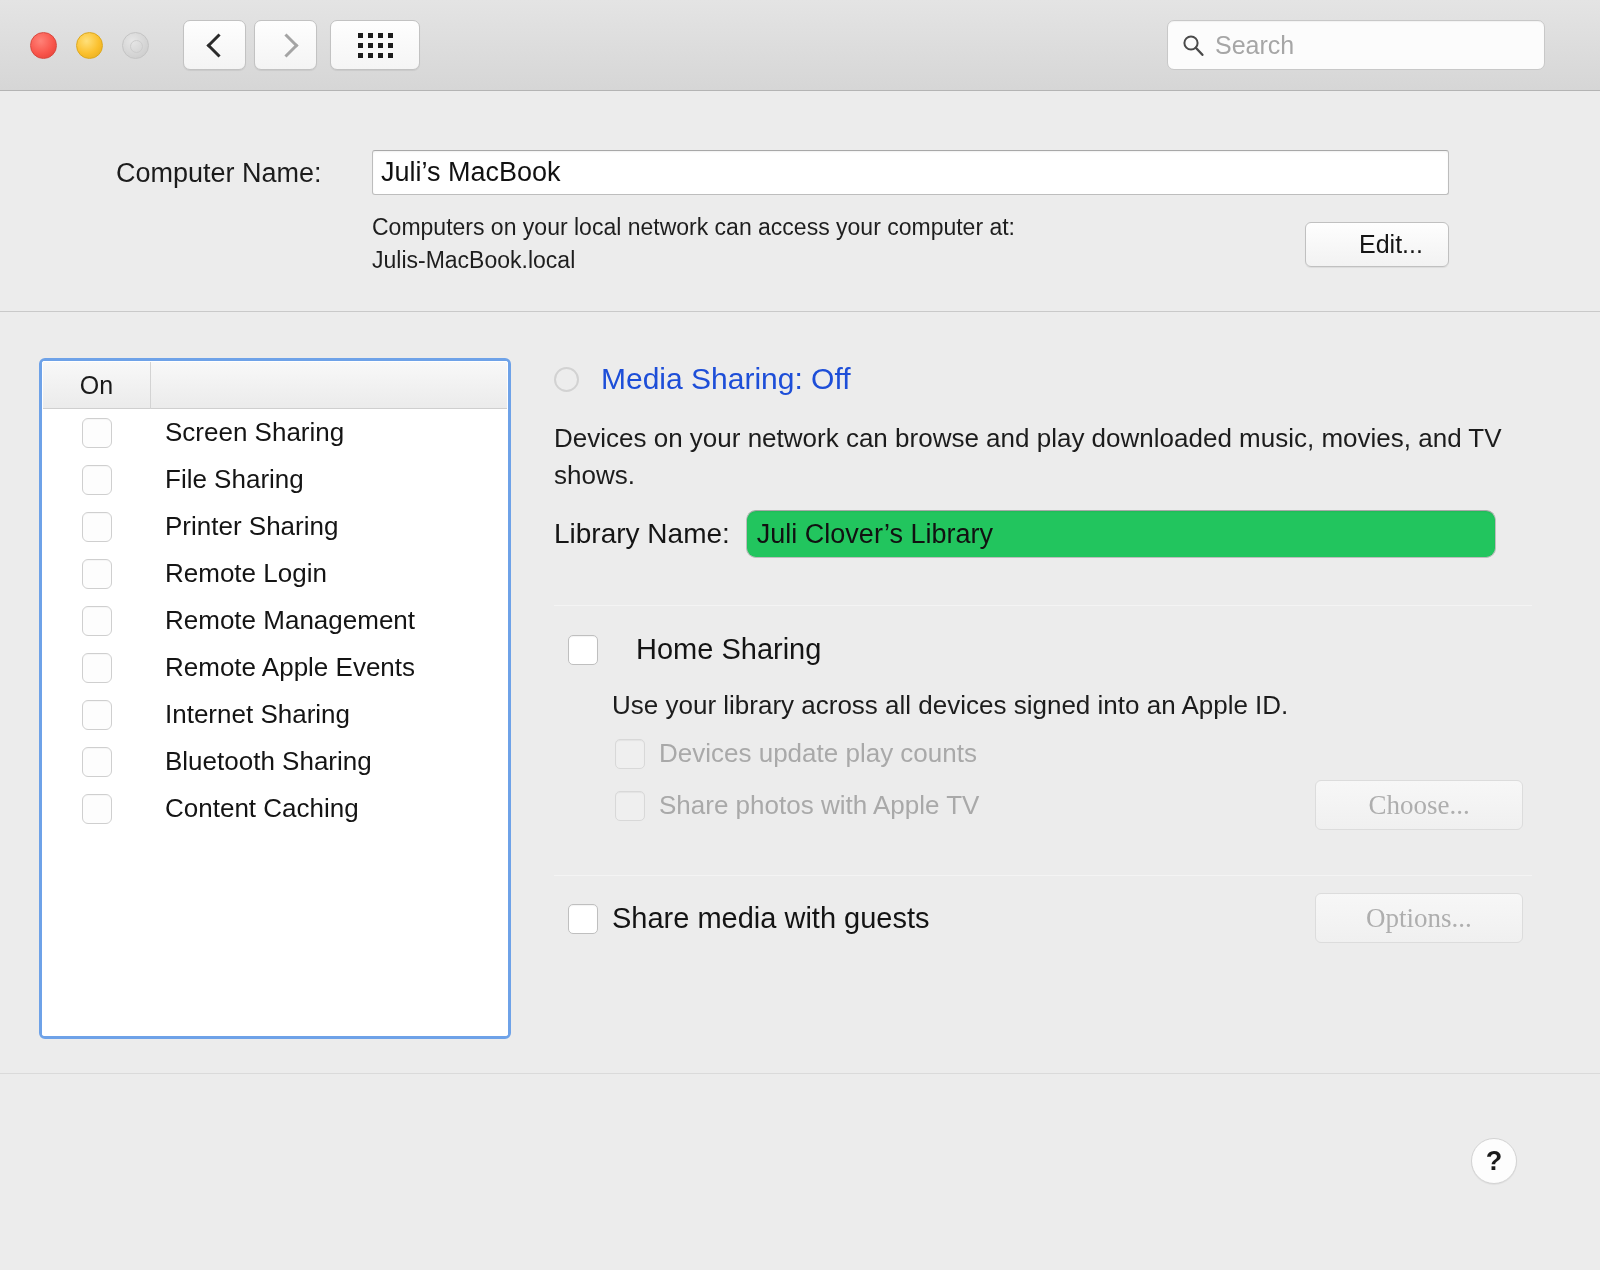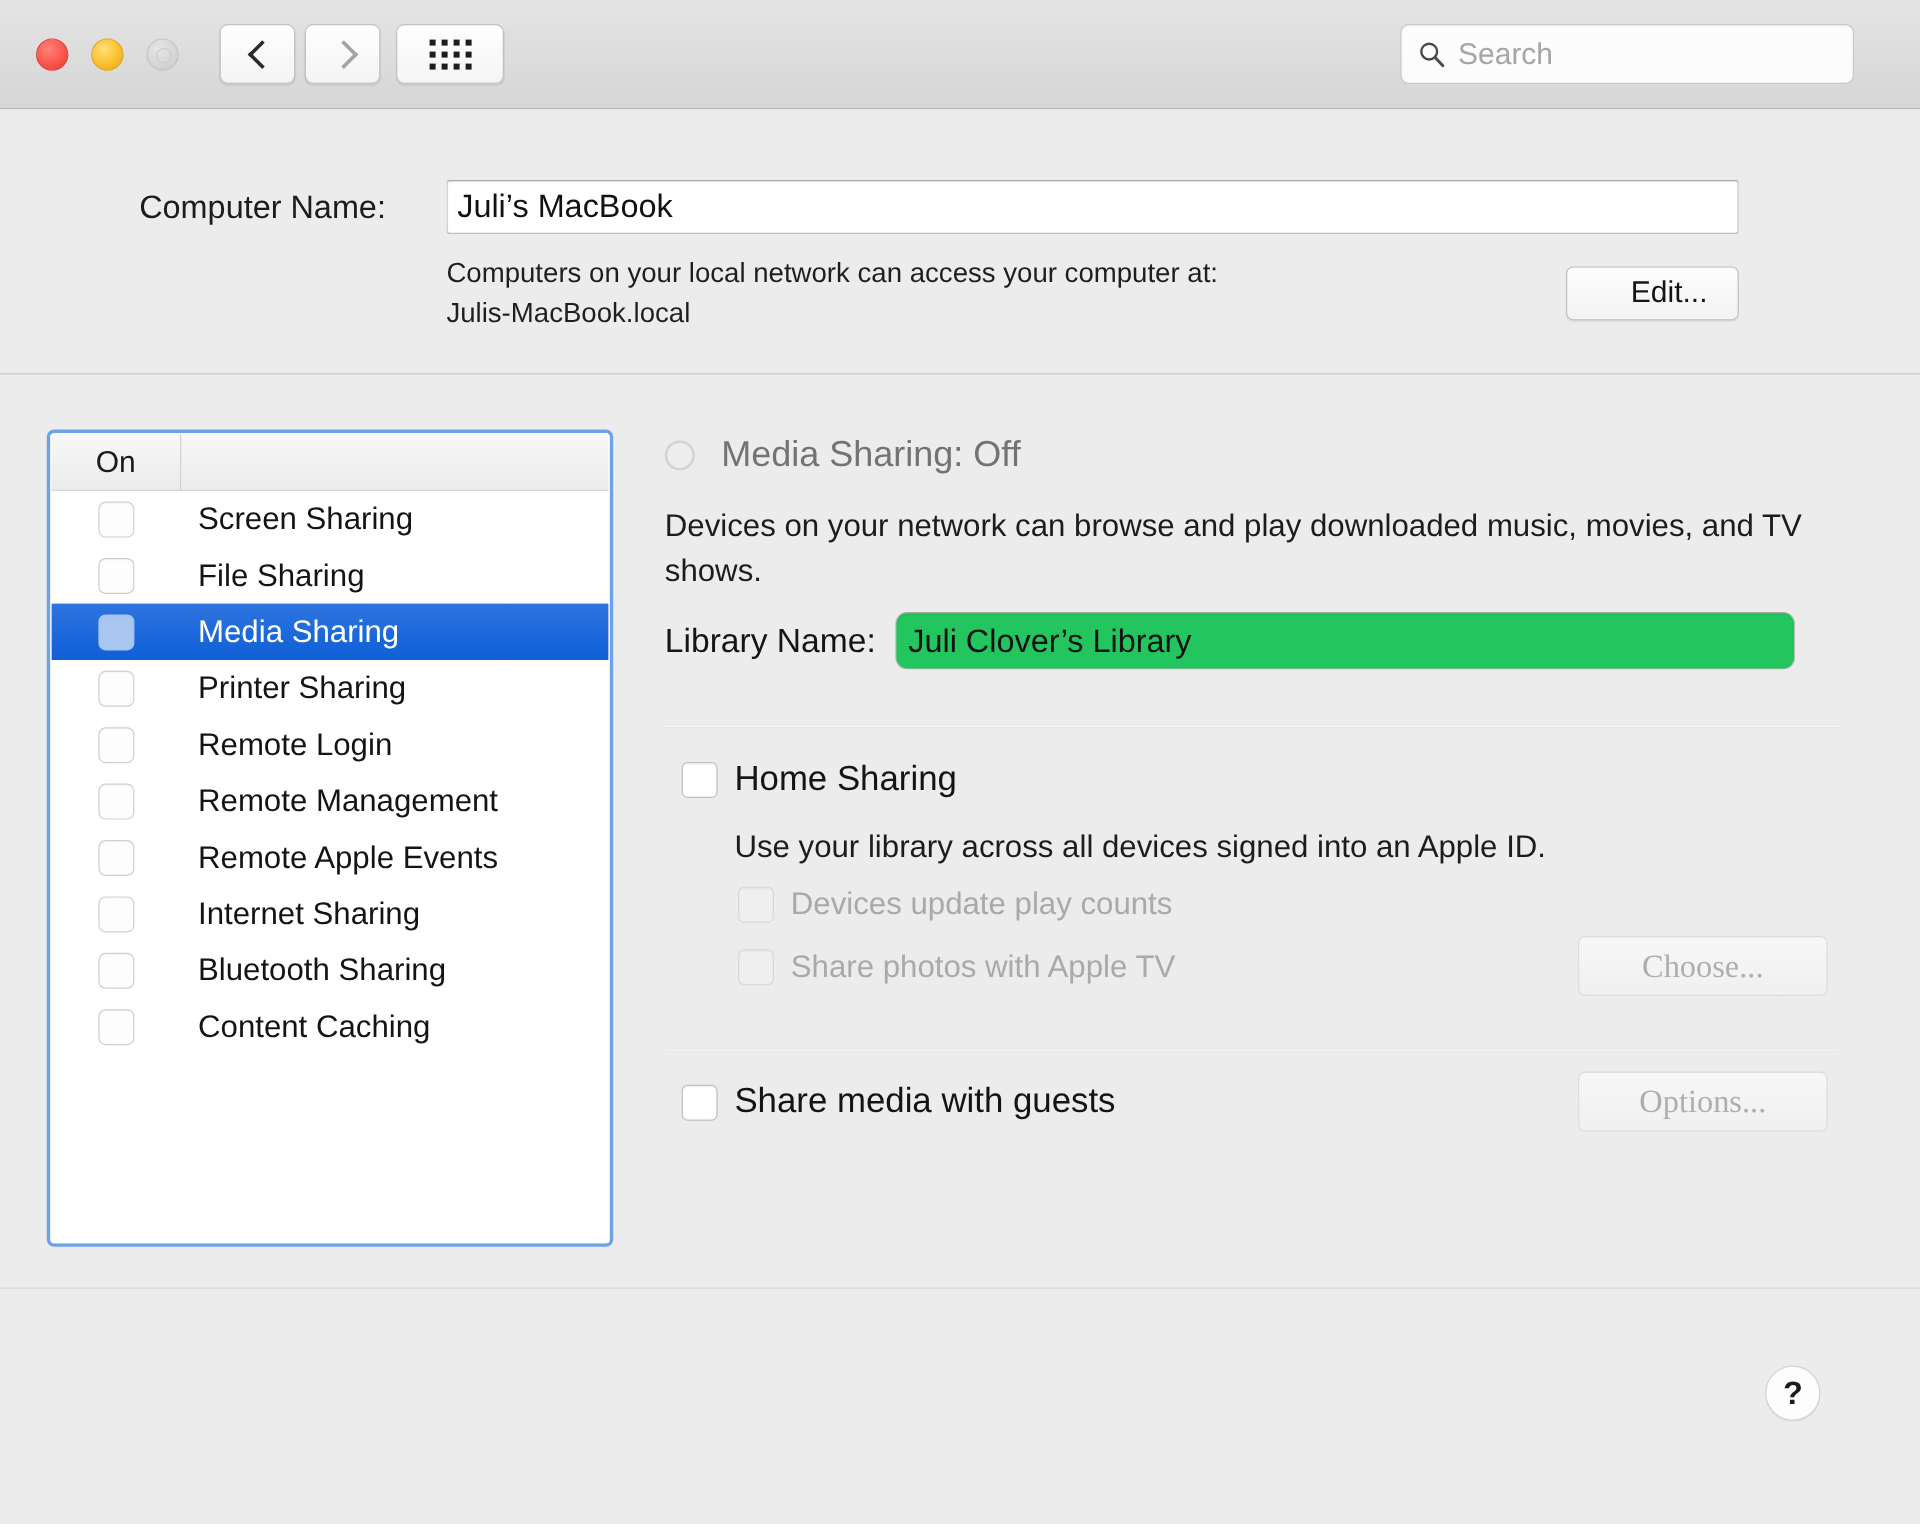--- a/index.html
+++ b/index.html
@@ -321,21 +321,21 @@
   .status-dot {
     width: 25px; height: 25px;
     border-radius: 50%;
     background: #ededed;
     border: 2px solid #d2d2d2;
     margin-right: 22px;
     flex: 0 0 auto;
   }
   .status-text {
     font-size: 30px;
-    color: #737373;
+    color: #1d4ed8;
     white-space: nowrap;
   }
 
   .desc-text {
     position: absolute;
     left: 14px; top: 90px;
     width: 980px;
     font-size: 26px;
     line-height: 37px;
     color: #1c1c1c;
@@ -400,21 +400,21 @@
     background: #efefef;
   }
   .chk-label {
     font-size: 29px;
     color: #141414;
     white-space: nowrap;
   }
   .chk-label.small { font-size: 26px; }
   .chk-label.disabled { color: #a9a9a9; }
 
-  .home-sharing-row { left: 28px; top: 303px; }
+  .home-sharing-row { left: 28px; top: 303px; gap: 24px; }
   .home-sharing-desc {
     position: absolute;
     left: 72px; top: 360px;
     font-size: 26px;
     color: #1c1c1c;
     white-space: nowrap;
   }
   .play-counts-row { left: 75px; top: 408px; }
   .share-photos-row { left: 75px; top: 460px; }
   .guests-row { left: 28px; top: 572px; }
@@ -533,26 +533,20 @@
               <span class="cb"></span>
             </div>
             <div class="label-cell">Screen Sharing</div>
           </div>
           <div class="srow">
             <div class="cb-cell">
               <span class="cb"></span>
             </div>
             <div class="label-cell">File Sharing</div>
           </div>
-          <div class="srow selected">
-            <div class="cb-cell">
-              <span class="cb"></span>
-            </div>
-            <div class="label-cell">Media Sharing</div>
-          </div>
           <div class="srow">
             <div class="cb-cell">
               <span class="cb"></span>
             </div>
             <div class="label-cell">Printer Sharing</div>
           </div>
           <div class="srow">
             <div class="cb-cell">
               <span class="cb"></span>
             </div>

